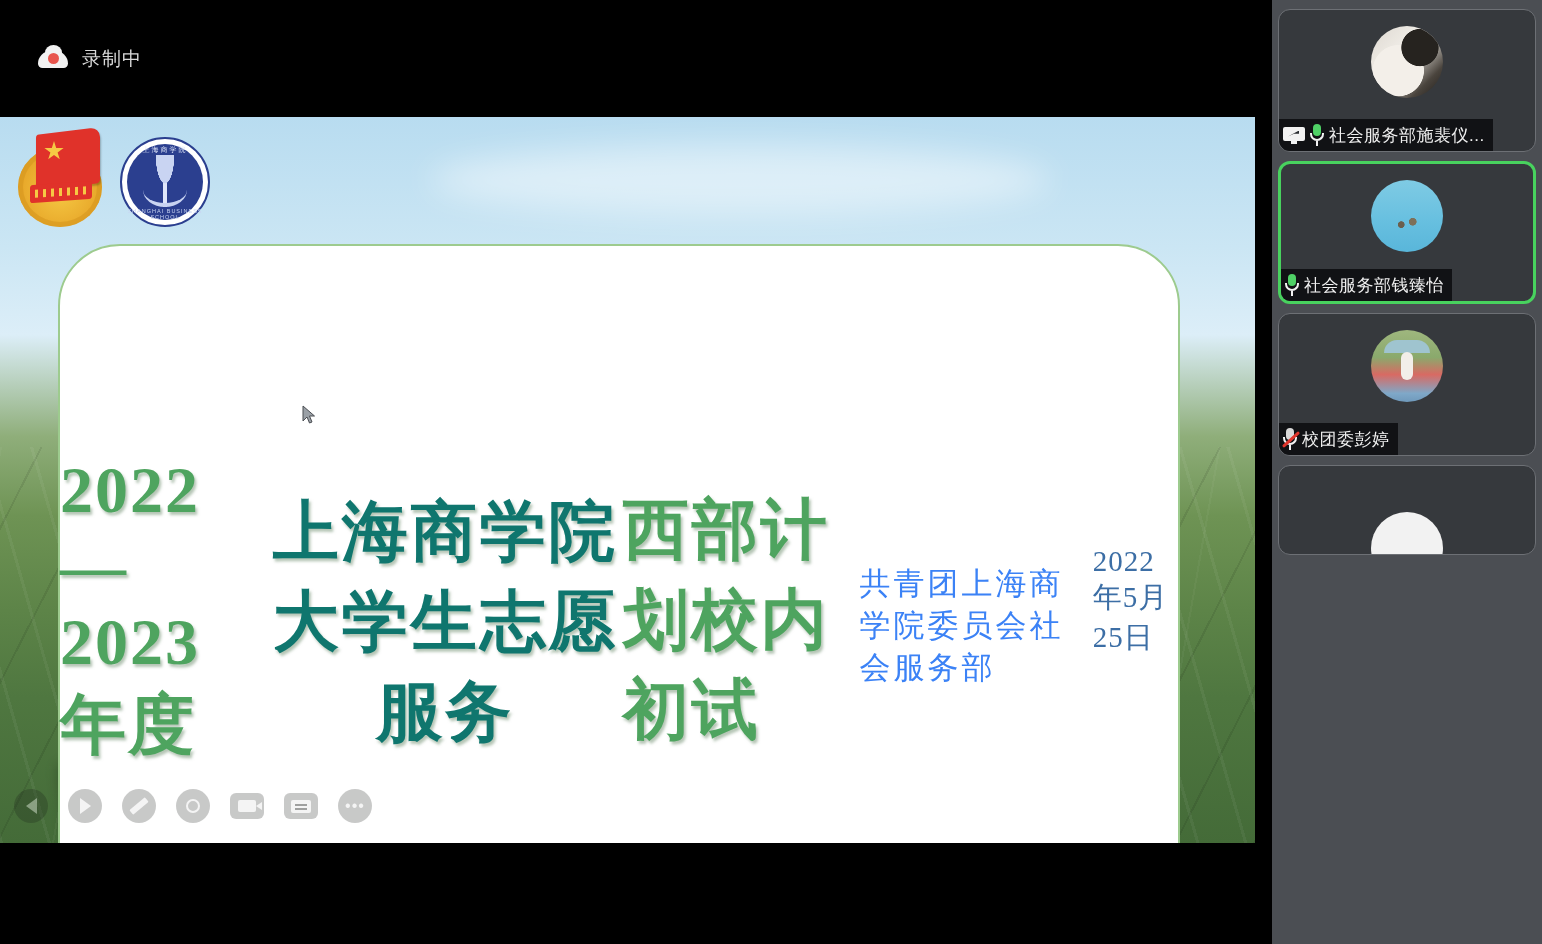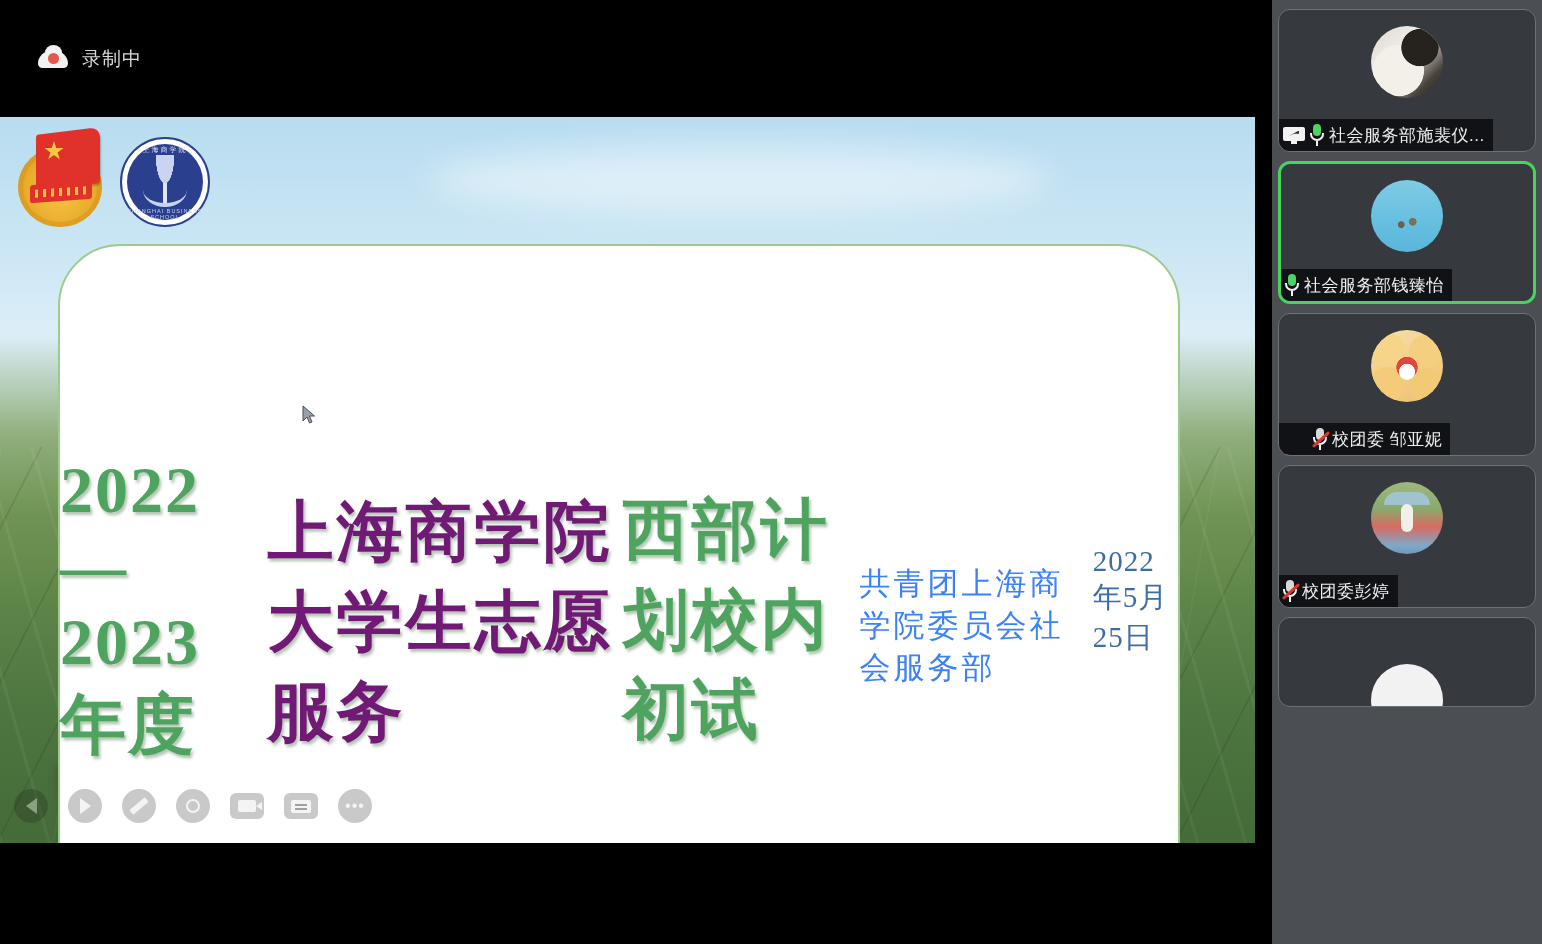--- a/index.html
+++ b/index.html
@@ -42,22 +42,22 @@
   
   .card { position:absolute; left:58px; top:127px; width:1122px; height:668px;
           background:#fff; border:2px solid #9dcb8e; border-radius:62px; }
   .card-inner { position:absolute; inset:0; display:flex; flex-direction:row;
                 align-items:center; justify-content:flex-start; padding-top:38px; }
 
   .title-1 { font-family:"Liberation Serif", serif; font-size:66px; font-weight:700;
              color:#4ea45f; letter-spacing:2px;
              text-shadow:2px 3px 3px rgba(120,150,120,.55); margin-top:28px; }
   .title-2 { font-family:"Liberation Serif", serif; font-size:66px; font-weight:700;
-             color:#701a75; letter-spacing:3px;
-             text-shadow:2px 3px 3px rgba(120,150,120,.55); margin-top:50px; }
+             color:#0f766e; letter-spacing:3px;
+             text-shadow:2px 3px 3px rgba(120,150,120,.55); margin-top:50px;text-align:center; }
   .title-3 { font-family:"Liberation Serif", serif; font-size:66px; font-weight:700;
              color:#4ea45f; letter-spacing:3px;
              text-shadow:2px 3px 3px rgba(120,150,120,.55); margin-top:46px; }
   .sub-1 { font-family:"Liberation Serif", serif; font-size:31px; color:#3b82f6;
            letter-spacing:3px; margin-top:58px; }
   .sub-2 { font-family:"Liberation Serif", serif; font-size:29px; color:#3c6ea5;
            letter-spacing:1px; margin-top:8px; }
 
   
   .logos { position:absolute; left:14px; top:14px; display:flex; align-items:flex-start; gap:10px; z-index:4; }
@@ -295,36 +295,20 @@
       <div class="namebar">
         <div class="ic-mic">
           <div class="ic-mic-cap on"></div>
             <div class="ic-mic-arc"></div>
             <div class="ic-mic-stem"></div>
         </div>
         <span class="pname">社会服务部钱臻怡</span>
       </div>
     </div>
 
-    <div class="tile">
-      <div class="avatar">
-          <div class="av-bear"></div>
-        </div>
-      <div class="ic-host">
-          <div class="ic-host-head"></div>
-        </div>
-      <div class="namebar with-host">
-        <div class="ic-mic muted">
-          <div class="ic-mic-cap"></div>
-            <div class="ic-mic-arc"></div>
-            <div class="ic-mic-stem"></div>
-        </div>
-        <span class="pname">校团委 邹亚妮</span>
-      </div>
-    </div>
 
     <div class="tile">
       <div class="avatar">
           <div class="av-umbrella"></div>
         </div>
       <div class="namebar">
         <div class="ic-mic muted">
           <div class="ic-mic-cap"></div>
             <div class="ic-mic-arc"></div>
             <div class="ic-mic-stem"></div>

